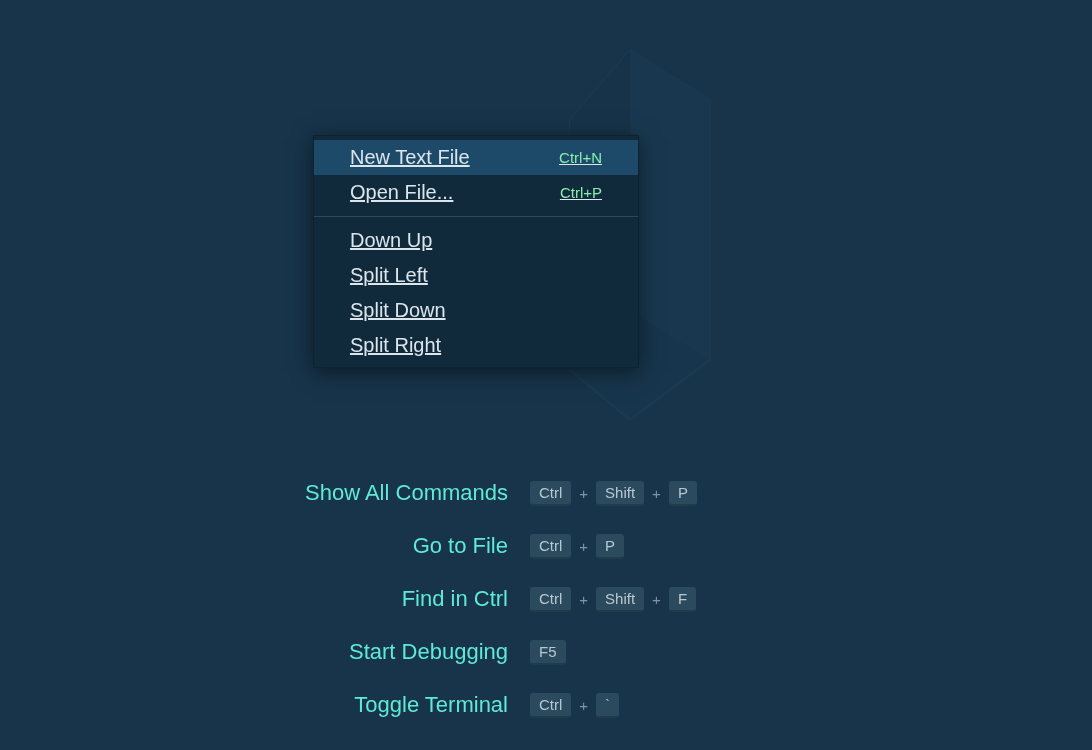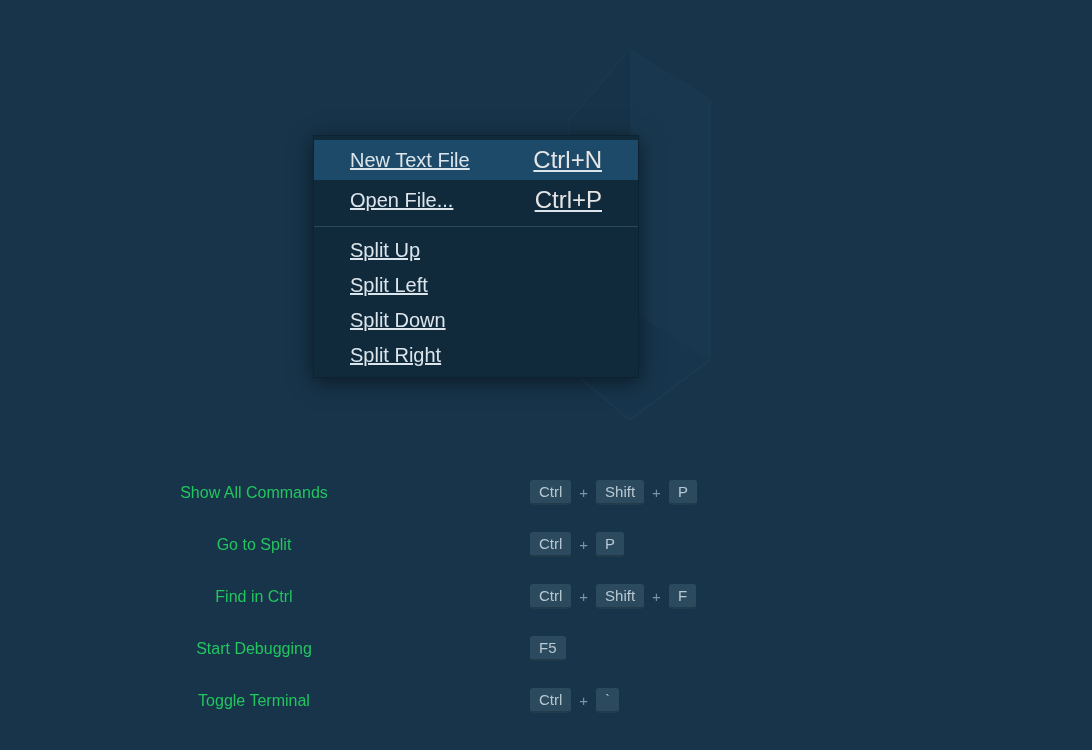--- a/index.html
+++ b/index.html
@@ -44,45 +44,45 @@
       padding: 6px 36px;
       color: #dbe5eb;
       font-size: 20px;
       cursor: pointer;
       text-decoration: underline;
     }
     .menu-item.hovered {
       background: #1e4a6a;
     }
     .menu-item-shortcut {
-      color: #e5e5e5;
-      font-size: 24px;
+      color: #86efac;
+      font-size: 15px;
     }
     .menu-separator {
       height: 1px;
       background: #2a4a5f;
       margin: 6px 0;
     }
     .shortcuts-list {
       position: absolute;
       left: 0;
       top: 480px;
       width: 1092px;
     }
     .shortcut-row {
       display: flex;
       align-items: center;
       margin-bottom: 27px;
     }
     .shortcut-label {
       width: 530px;
-      text-align: center;
+      text-align: right;
       padding-right: 22px;
-      color: #22c55e;
-      font-size: 16px;
+      color: #5eead4;
+      font-size: 22px;
       font-weight: 500;
     }
     .shortcut-keys {
       display: flex;
       align-items: center;
       gap: 6px;
     }
     .key {
       background: #2b4a5d;
       color: #b8c8d2;
@@ -113,21 +113,21 @@
   <div class="menu-item hovered">
     <span>New Text File</span>
     <span class="menu-item-shortcut">Ctrl+N</span>
   </div>
   <div class="menu-item">
     <span>Open File...</span>
     <span class="menu-item-shortcut">Ctrl+P</span>
   </div>
   <div class="menu-separator"></div>
   <div class="menu-item">
-    <span>Split Up</span>
+    <span>Down Up</span>
   </div>
   <div class="menu-item">
     <span>Split Left</span>
   </div>
   <div class="menu-item">
     <span>Split Down</span>
   </div>
   <div class="menu-item">
     <span>Split Right</span>
   </div>
@@ -138,21 +138,21 @@
     <div class="shortcut-label">Show All Commands</div>
     <div class="shortcut-keys">
       <span class="key">Ctrl</span>
       <span class="plus">+</span>
       <span class="key">Shift</span>
       <span class="plus">+</span>
       <span class="key">P</span>
     </div>
   </div>
   <div class="shortcut-row">
-    <div class="shortcut-label">Go to Split</div>
+    <div class="shortcut-label">Go to File</div>
     <div class="shortcut-keys">
       <span class="key">Ctrl</span>
       <span class="plus">+</span>
       <span class="key">P</span>
     </div>
   </div>
   <div class="shortcut-row">
     <div class="shortcut-label">Find in Ctrl</div>
     <div class="shortcut-keys">
       <span class="key">Ctrl</span>

